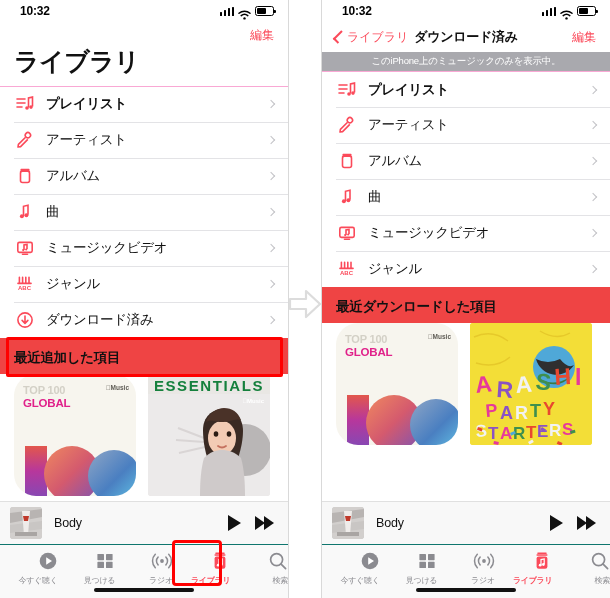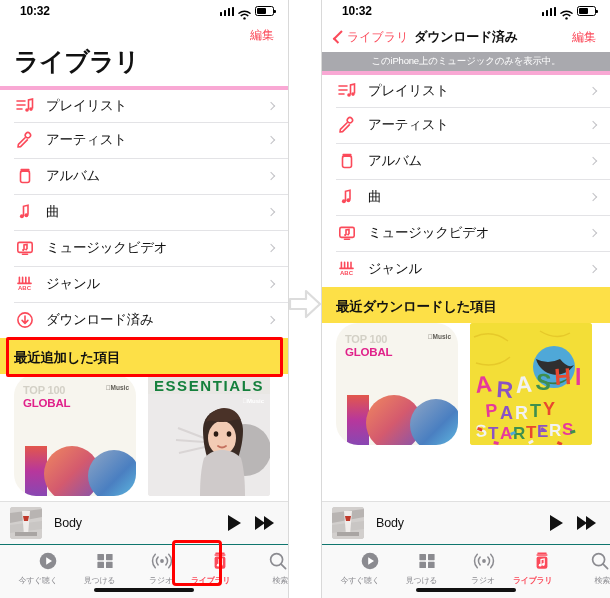--- a/index.html
+++ b/index.html
@@ -128,21 +128,21 @@
     display: flex; align-items: center;
     padding-left: 14px;
     position: relative;
     background: #fff;
   }
   .row + .row::before,
   .list > .row:not(:first-child)::before {
     content: ""; position: absolute; left: 14px; right: 0; top: 0;
     height: 1px; background: #e3e3e6;
   }
-  .list > .row:first-child { border-top: 4px solid #f9a8d4; }
+  .list > .row:first-child { border-top: 1px solid #f9a8d4; font-weight: bold; }
   .row-icon {
     width: 22px; height: 22px;
     display: flex; align-items: center; justify-content: center;
     flex: 0 0 22px;
     margin-right: 10px;
   }
   .row-label {
     font-size: 13.5px;
     color: #111;
     letter-spacing: -0.3px;
@@ -157,21 +157,21 @@
     flex: 0 0 auto;
   }
 
   
   .sec-heading {
     padding: 11px 14px 7px 14px;
     font-size: 13.5px;
     font-weight: bold;
     color: #111;
     letter-spacing: -0.3px;
-    background: #fde047;
+    background: #ef4444;
   }
 
   
   .albums {
     display: flex;
     gap: 12px;
     padding: 0 14px;
   }
   .album { width: 122px; }
   .art {

